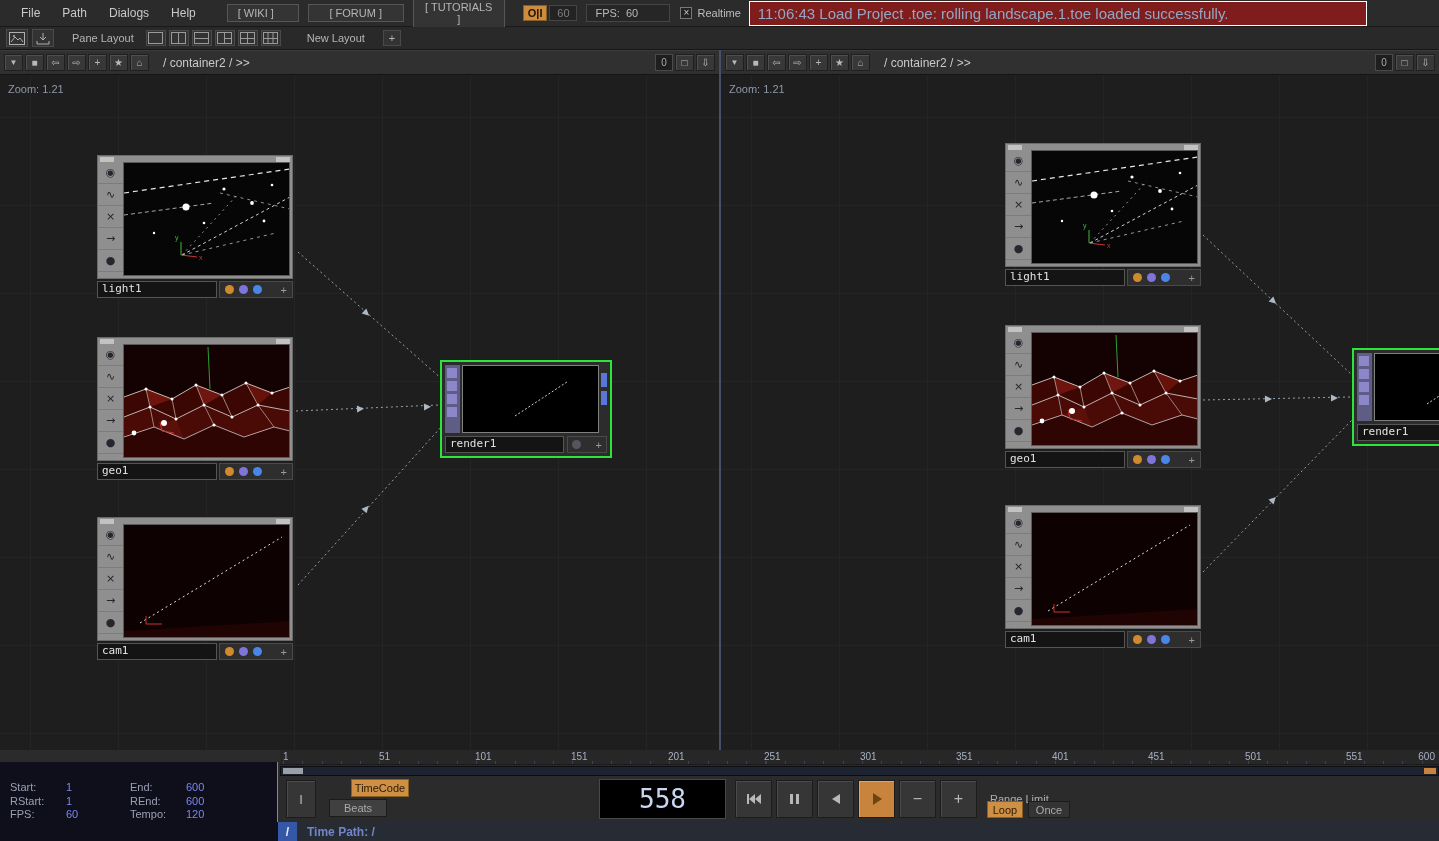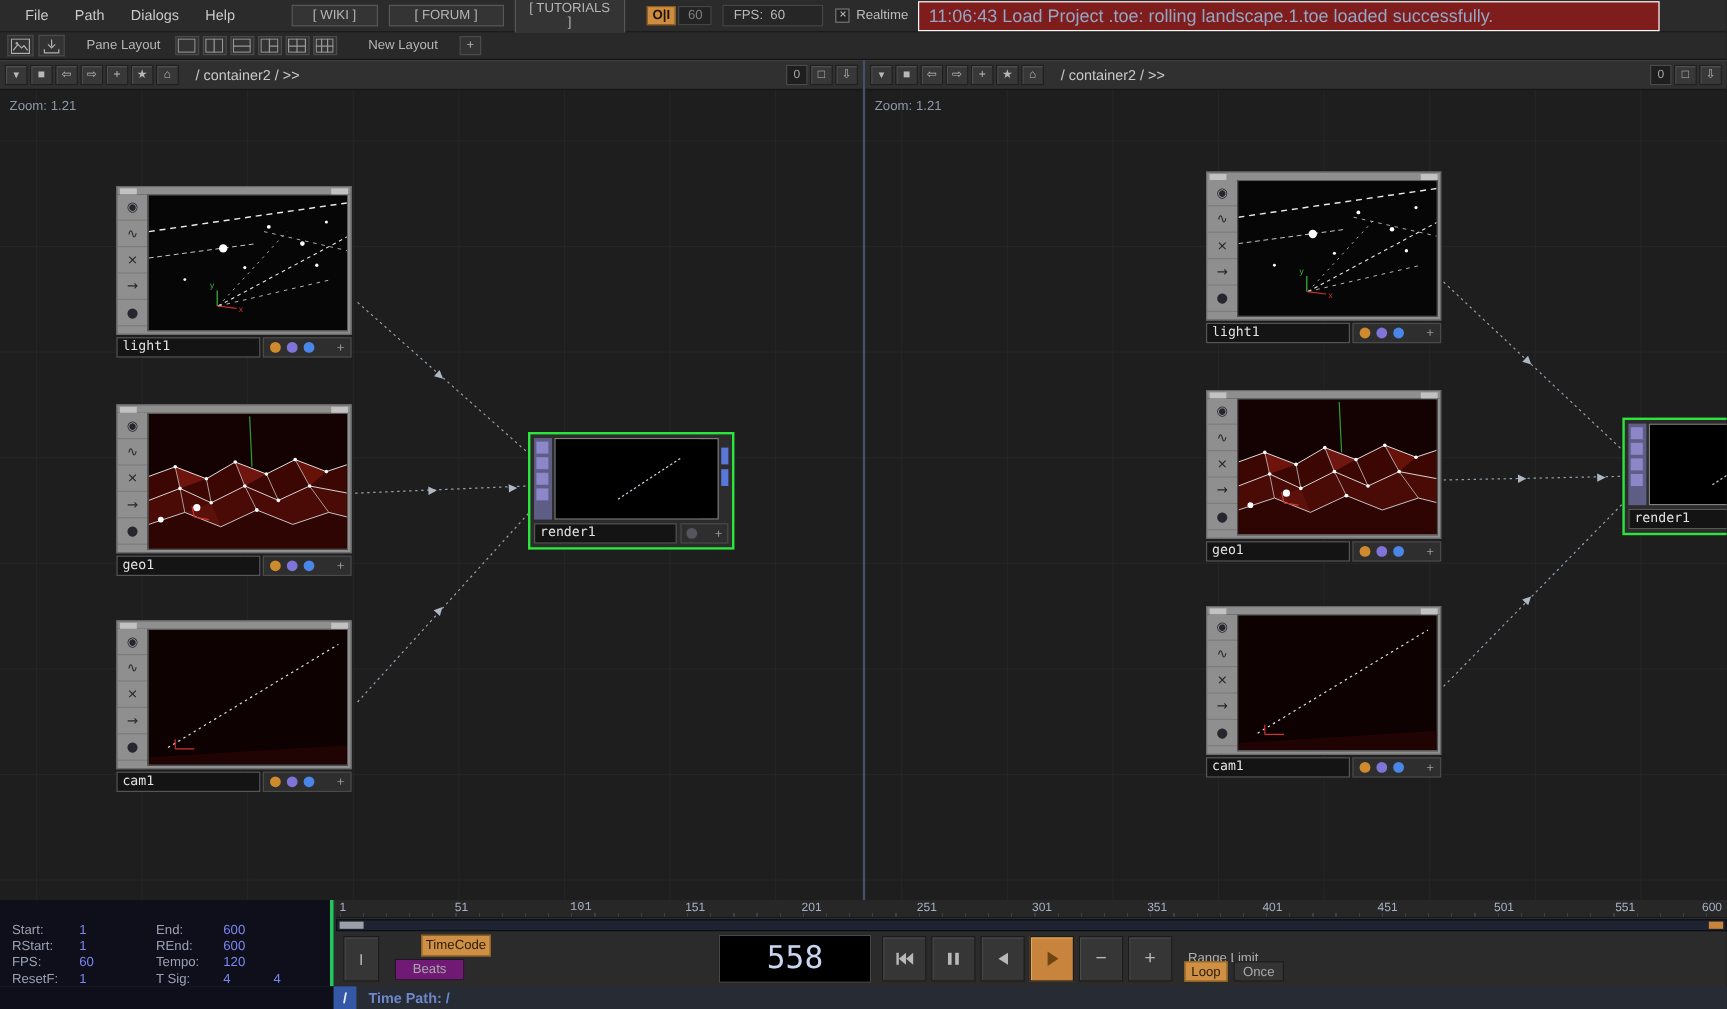--- a/index.html
+++ b/index.html
@@ -89,22 +89,22 @@
   .rn-outs { width:6px; display:flex; flex-direction:column; gap:4px; padding-top:8px; }
   .rn-out { height:14px; background:#5a76d8; }
   .rn-name-row { display:flex; margin-top:3px; gap:3px; height:17px; }
   .rn-name { flex:1; background:#141414; border:1px solid #555; color:#e2e2e2;
              font:11px "DejaVu Sans Mono", monospace; line-height:14px; padding-left:4px; cursor:text; }
   .rn-dots { width:40px; background:#2e2e2e; border:1px solid #4a4a4a; display:flex; align-items:center;
              gap:5px; padding:0 4px; }
 
   
   .bottom { position:absolute; left:0; top:750px; width:1439px; height:91px; background:#2b2b2b; }
-  .bottom-left { position:absolute; left:0; top:0; width:278px; height:72px; background:#0e0f1a;
-                 border-right:3px solid #22c55e; }
+  .bottom-left { position:absolute; left:0; top:12px; width:278px; height:72px; background:#0e0f1a;
+                 border-right:1px solid #22c55e; }
   .info-rows { position:absolute; left:0; top:19px; right:0; font-size:11px; }
   .info-row { display:grid; grid-template-columns:56px 64px 56px 42px 30px; padding-left:10px; height:13.5px; }
   .il { color:#9aa0b4; } .iv { color:#7b86f0; cursor:text; }
 
   .ruler { position:absolute; left:280px; top:0; width:1159px; height:15px; background:#272727;
            border-bottom:1px solid #1a1a1a; font-size:10px; color:#a8b0c4; cursor:pointer;
            background-image:repeating-linear-gradient(to right,#3d424d 0 1px, transparent 1px 19.3px);
            background-size:1159px 4px; background-position:3px 11px; background-repeat:no-repeat; }
   .tick { position:absolute; top:1px; }
   .scrolltrack { position:absolute; left:280px; top:16px; width:1159px; height:10px; background:#1d2330;
@@ -114,21 +114,21 @@
 
   .t-btn { position:absolute; width:37px; height:38px; background:#363636; border:1px solid #1c1c1c;
            box-shadow:inset 1px 1px 0 #4a4a4a; display:flex; align-items:center; justify-content:center;
            color:#b8b8b8; font-size:16px; cursor:pointer; }
   .t-btn.play { background:#c8843c; box-shadow:inset 1px 1px 0 #e0a85e; }
   .i-btn { left:286px; top:30px; width:30px; font-size:13px; }
   .mode-col { position:absolute; left:329px; top:29px; }
   .mode-btn { width:58px; height:18px; font-size:11px; display:flex; align-items:center; justify-content:center;
               border:1px solid #1c1c1c; cursor:pointer; }
   .mode-btn.active { background:#cf9046; color:#2a1c05; border-color:#8a6020;margin-left:22px; }
-  .mode-btn.inactive { background:#701a75; color:#a9a9a9; margin-top:2px; }
+  .mode-btn.inactive { background:#404040; color:#a9a9a9; margin-top:2px; }
   .tc-display { position:absolute; left:395px; top:29px; width:196px; height:40px; background:#000;
                 border:1px solid #484848; color:#c9d6f2; font:26px "DejaVu Sans Mono", monospace;
                 display:flex; align-items:center; justify-content:center; cursor:text; }
   .frame-display { position:absolute; left:599px; top:29px; width:127px; height:40px; background:#000;
                    border:1px solid #484848; color:#c9d6f2; font:26px "DejaVu Sans Mono", monospace;
                    display:flex; align-items:center; justify-content:center; cursor:text; }
   .range-label { position:absolute; left:990px; top:43px; font-size:11px; color:#b0b0b0; }
   .loop-btn { position:absolute; left:987px; top:51px; width:36px; height:17px; background:#cf9046;
               color:#2a1c05; font-size:11px; display:flex; align-items:center; justify-content:center;
               border:1px solid #8a6020; cursor:pointer; }
@@ -144,21 +144,21 @@
 </head>
 <body>
 
 <div class="screen">
 
   <div class="menubar">
     <div class="menu-item">File</div>
     <div class="menu-item">Path</div>
     <div class="menu-item">Dialogs</div>
     <div class="menu-item">Help</div>
-    <div class="link-btn" style="margin-left:36px;width:72px;text-align:center;">[ WIKI ]</div>
+    <div class="link-btn" style="margin-left:20px;width:72px;text-align:left;">[ WIKI ]</div>
     <div class="link-btn" style="width:96px;text-align:center;">[ FORUM ]</div>
     <div class="link-btn" style="width:92px;text-align:center;">[ TUTORIALS ]</div>
     <div class="oi-badge">O|I</div>
     <div class="oi-val">60</div>
     <div class="fps-field">
       <span>FPS:</span>
       <span>60</span>
     </div>
     <div class="realtime">
       <span class="checkbox">×</span>
@@ -659,21 +659,21 @@
           <span class="il">T Sig:</span>
           <span class="iv">4</span>
           <span class="iv">4</span>
         </div>
       </div>
     </div>
 
     <div class="ruler">
       <span class="tick" style="left:3px;">1</span>
       <span class="tick" style="left:99px;">51</span>
-      <span class="tick" style="left:195px;font-family:Liberation Mono, monospace;">101</span>
+      <span class="tick" style="left:195px;">101</span>
       <span class="tick" style="left:291px;">151</span>
       <span class="tick" style="left:388px;">201</span>
       <span class="tick" style="left:484px;">251</span>
       <span class="tick" style="left:580px;">301</span>
       <span class="tick" style="left:676px;">351</span>
       <span class="tick" style="left:772px;">401</span>
       <span class="tick" style="left:868px;">451</span>
       <span class="tick" style="left:965px;">501</span>
       <span class="tick" style="left:1066px;">551</span>
       <span class="tick" style="right:4px;">600</span>

